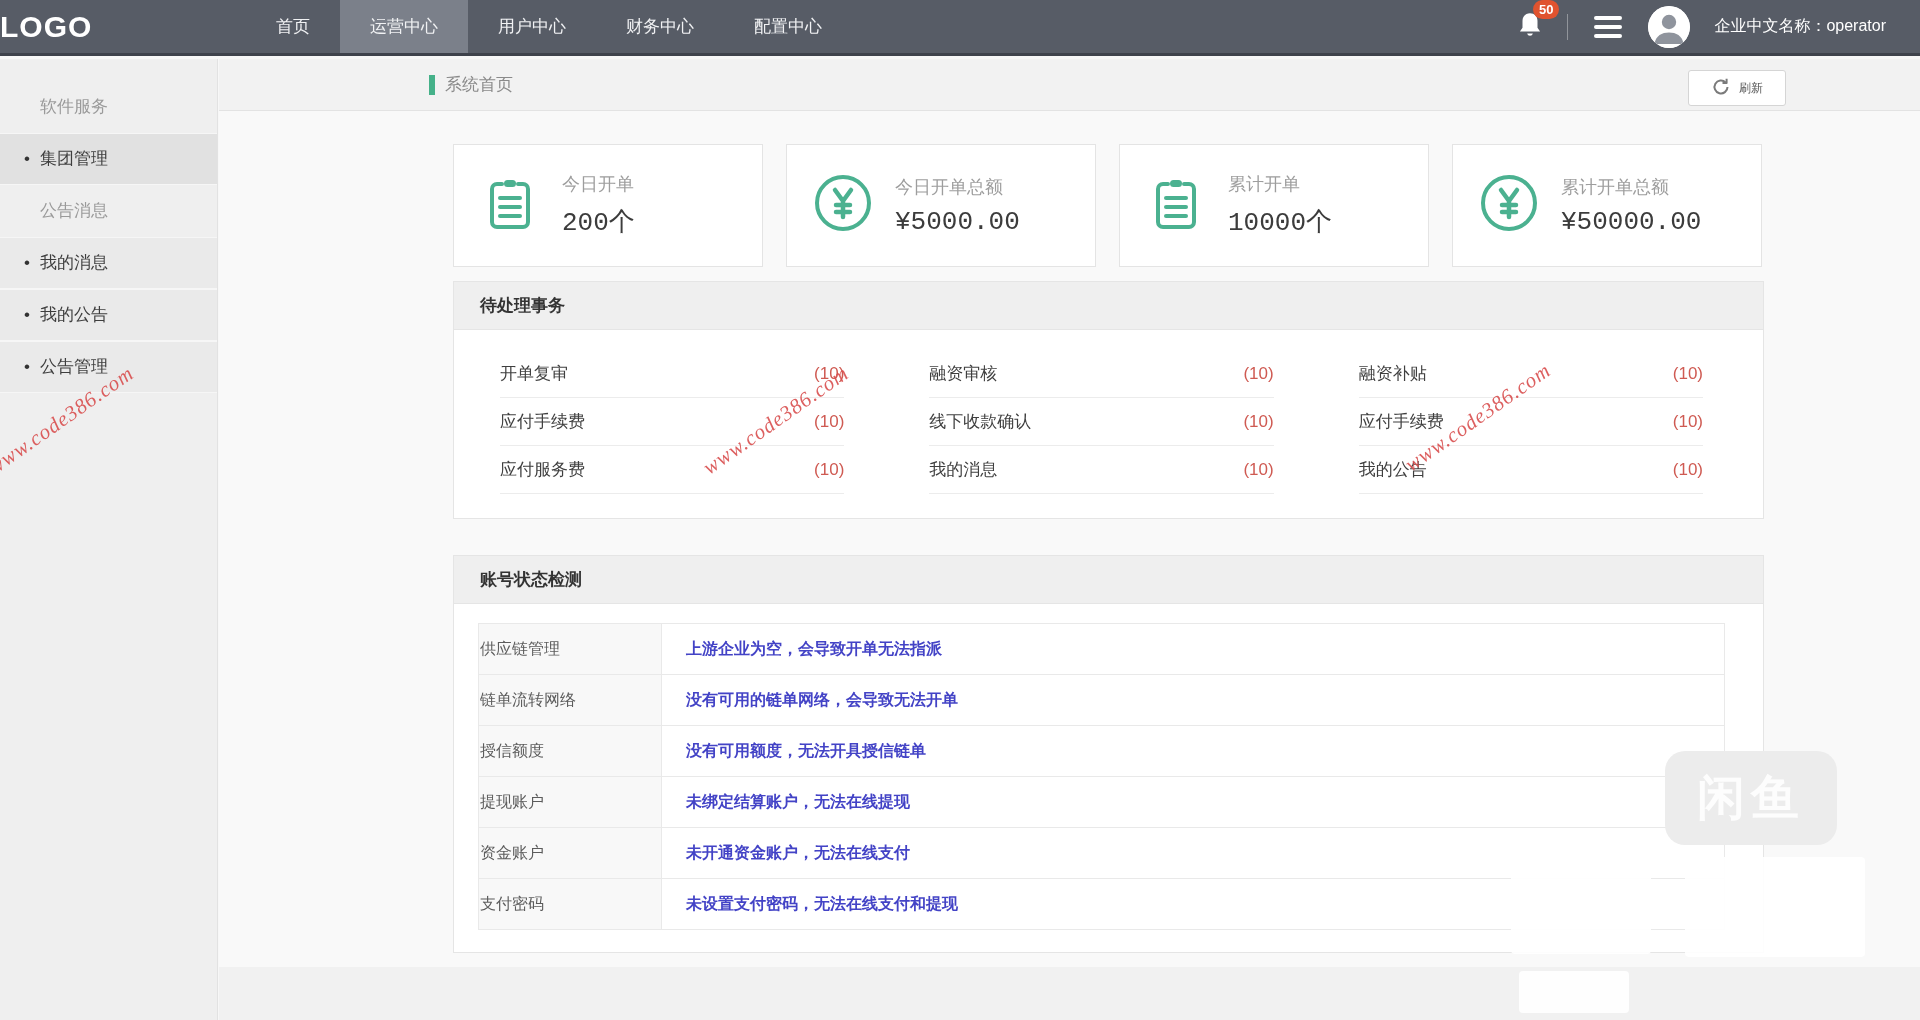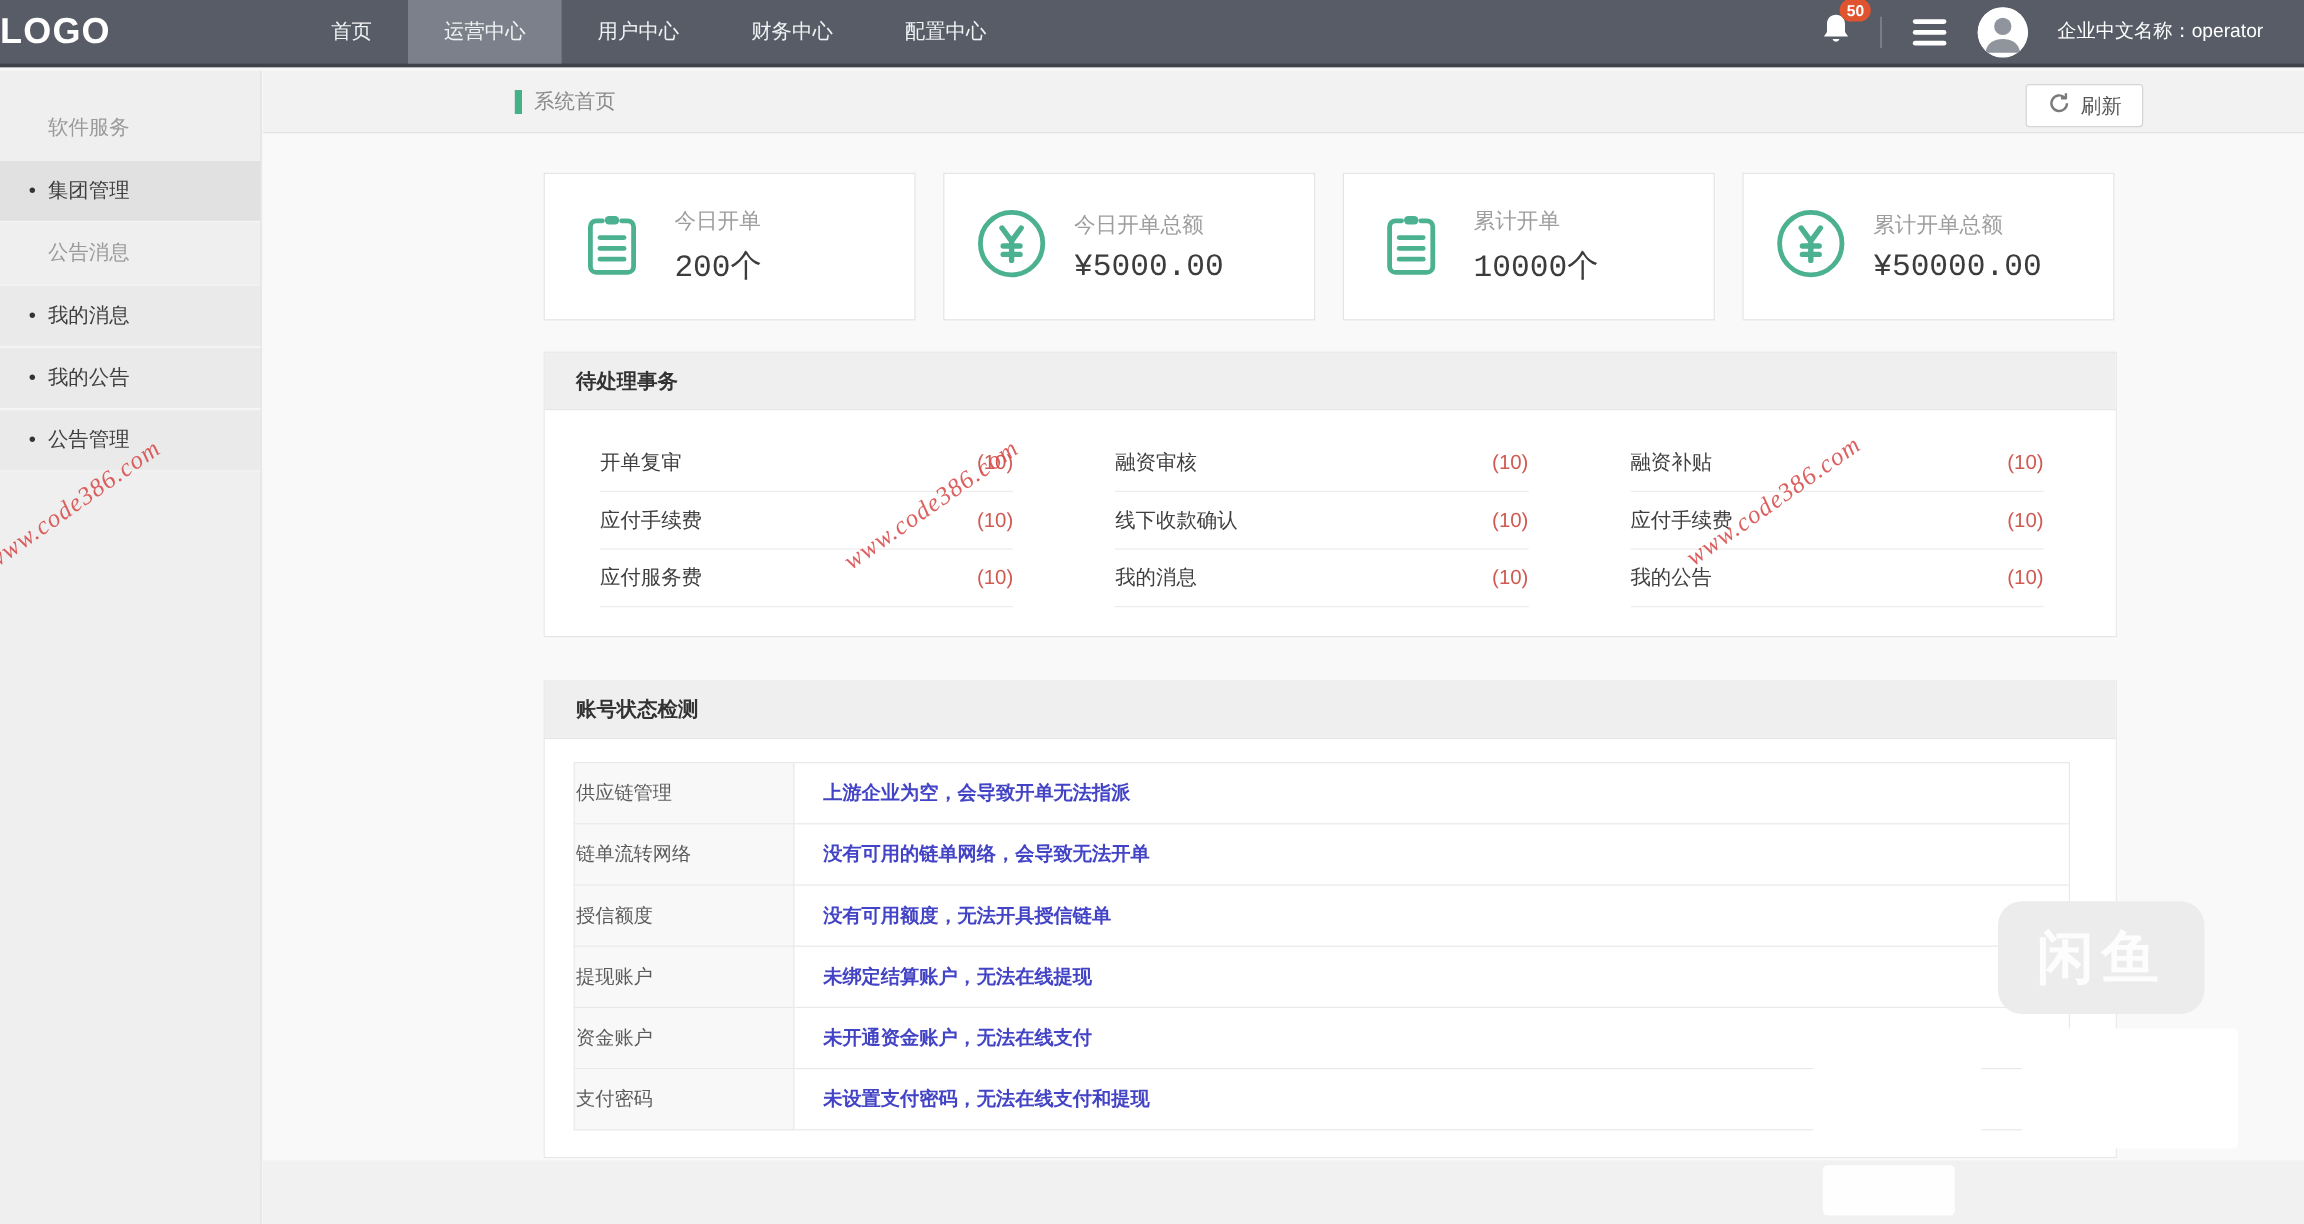--- a/index.html
+++ b/index.html
@@ -32,32 +32,32 @@
   .side-item::before{content:"•";margin-right:10px;color:#333;}
   .side-item.selected{background:#e1e1e1;}
 
   
   .content{position:absolute;left:219px;top:59px;right:0;bottom:0;background:#f9f9f9;z-index:4;}
   .topbar{height:51px;background:#f2f2f2;border-bottom:1px solid #e3e3e3;display:flex;align-items:center;position:relative;}
   .crumb{margin-left:210px;display:flex;align-items:center;font-size:17px;color:#8a8a8a;}
   .crumb-bar{width:6px;height:20px;background:#45b189;margin-right:10px;}
   .refresh-btn{position:absolute;right:134px;top:11px;width:98px;height:36px;background:#fff;
                border:1px solid #d5d5d5;border-radius:3px;display:flex;align-items:center;justify-content:center;
-               gap:8px;font-size:17px;color:#555;cursor:pointer;font-family:inherit;}
+               gap:8px;font-size:12px;color:#555;cursor:pointer;font-family:inherit;}
 
   
   .cards{display:flex;gap:23px;margin:33px 0 0 234px;font-family:Liberation Mono, monospace;}
   .card{width:310px;height:123px;background:#fff;border:1px solid #e4e4e4;box-sizing:border-box;
         display:flex;align-items:center;padding-left:26px;gap:22px;}
   .card-label{font-size:18px;color:#9d9d9d;}
   .card-value{font-size:26px;color:#3c3c3c;margin-top:8px;}
 
   
   .panel{width:1311px;margin-left:234px;background:#fff;border:1px solid #e5e5e5;box-sizing:border-box;}
-  .panel.pending{margin-top:26px;}
+  .panel.pending{margin-top:14px;}
   .panel.status{margin-top:36px;}
   .panel-header{height:47px;line-height:47px;background:#efefef;border-bottom:1px solid #e5e5e5;
                 padding-left:26px;font-size:17px;font-weight:bold;color:#333;}
   .pending-body{padding:20px 60px 24px 46px;display:grid;grid-template-columns:1fr 1fr 1fr;column-gap:85px;background:#fff;}
   .p-item{display:flex;justify-content:space-between;align-items:center;height:47px;
           border-bottom:1px solid #ececec;font-size:17px;color:#3f3f3f;cursor:pointer;}
   .p-count{color:#cf5a52;}
 
   .status-body{padding:19px 0 22px;background:#fff;}
   table.status-table{border-collapse:collapse;margin-left:24px;width:1247px;}

